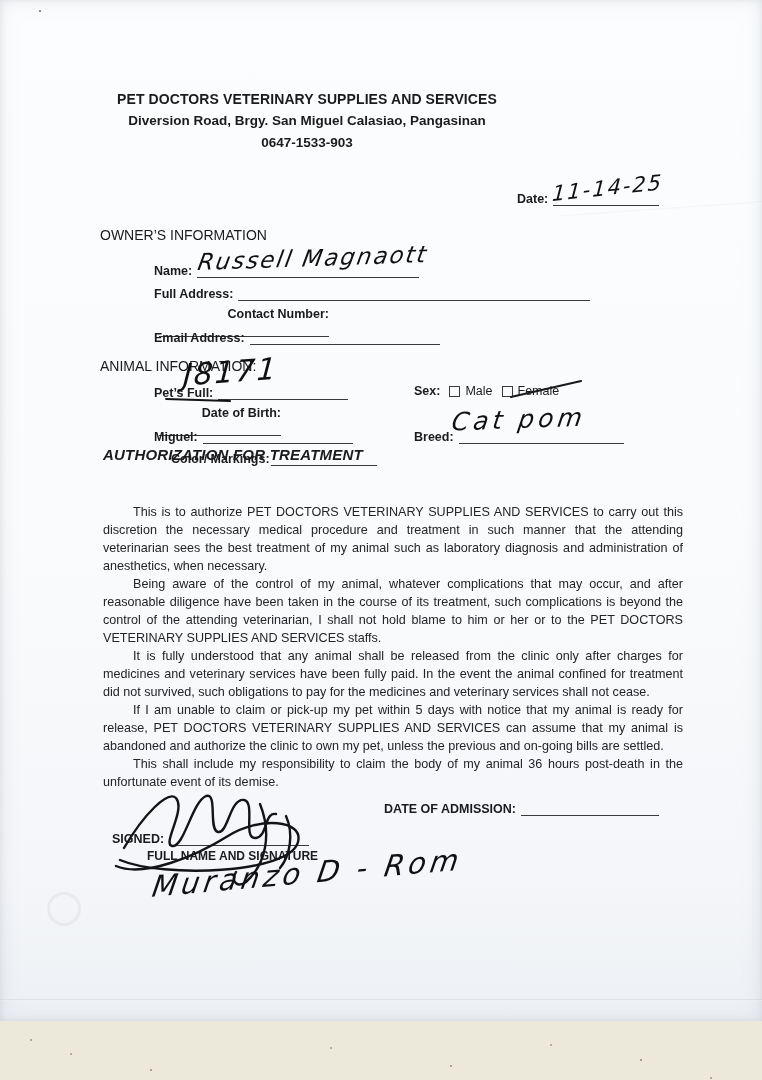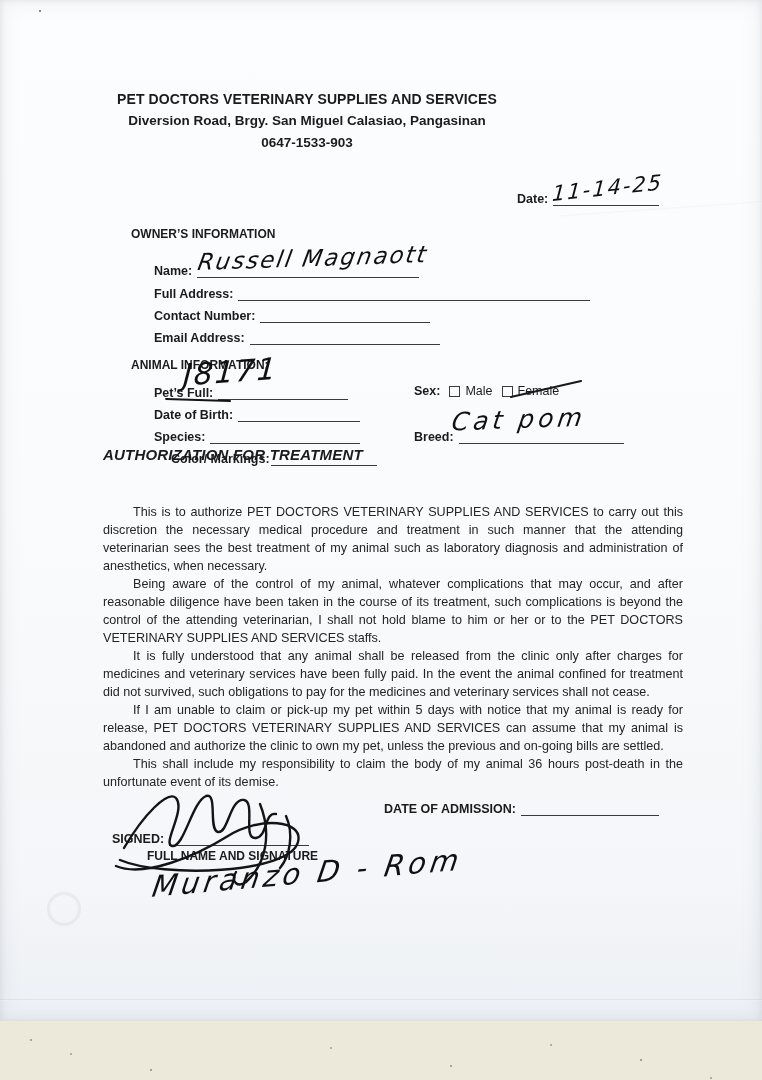--- a/index.html
+++ b/index.html
@@ -27,21 +27,21 @@
   .dot{position:absolute;left:39px;top:10px;width:2px;height:2px;background:#8a8a8a;}
 
   .hdr{position:absolute;left:0;top:88px;width:614px;text-align:center;font-weight:bold;line-height:22px;}
   .hdr .l1{font-size:14px;letter-spacing:.1px;}
   .hdr .l2,.hdr .l3{font-size:13.5px;}
 
   .lbl{font-weight:bold;font-size:12.5px;white-space:nowrap;}
   .row{position:absolute;display:flex;align-items:flex-end;padding-left:9px;}
   .line{display:inline-block;border-bottom:1.4px solid #3a3a3e;height:15px;margin-left:5px;}
 
-  .sec{position:absolute;font-weight:bold;font-size:12px;margin-left:31px;}
+  .sec{position:absolute;font-weight:normal;font-size:14px;}
 
   .title{position:absolute;left:103px;top:446px;width:580px;text-align:left;
     font-weight:bold;font-size:15px;letter-spacing:.2px;font-style:italic;}
 
   .bodytxt{position:absolute;left:103px;top:503px;width:580px;
     font-size:12.6px;line-height:18px;text-align:justify;color:#242428;}
   .bodytxt p{margin:0;text-indent:30px;}
 
   .hand{position:absolute;color:#101012;font-style:italic;
     font-family:"DejaVu Sans", cursive;white-space:nowrap;}
@@ -85,21 +85,21 @@
     <span class="lbl">Name:</span>
     <span class="line" style="width:222px;"></span>
   </div>
   <div class="hand hw-name">Russell Magnaott</div>
 
   <div class="row" style="left:145px;top:285px;">
     <span class="lbl">Full Address:</span>
     <span class="line" style="width:352px;"></span>
   </div>
 
-  <div class="row" style="left:145px;top:307px;">
+  <div class="row" style="left:145px;top:307px;flex-direction:column;">
     <span class="lbl">Contact Number:</span>
     <span class="line" style="width:170px;"></span>
   </div>
 
   <div class="row" style="left:145px;top:329px;">
     <span class="lbl">Email Address:</span>
     <span class="line" style="width:190px;"></span>
   </div>
 
   <div class="sec" style="left:100px;top:358px;">ANIMAL INFORMATION:</div>
@@ -113,27 +113,27 @@
 
   <div class="row" style="left:405px;top:384px;">
     <span class="lbl">Sex:</span>
     <span class="cb"></span>
     <span class="sexword">Male</span>
     <span class="cb"></span>
     <span class="sexword">Female</span>
   </div>
   <div class="strike"></div>
 
-  <div class="row" style="left:145px;top:406px;">
+  <div class="row" style="left:145px;top:406px;flex-direction:column;">
     <span class="lbl">Date of Birth:</span>
     <span class="line" style="width:122px;"></span>
   </div>
 
   <div class="row" style="left:145px;top:428px;">
-    <span class="lbl">Species:</span>
+    <span class="lbl">Miguel:</span>
     <span class="line" style="width:150px;"></span>
   </div>
 
   <div class="row" style="left:405px;top:428px;">
     <span class="lbl">Breed:</span>
     <span class="line" style="width:165px;"></span>
   </div>
   <div class="hand hw-breed">Cat pom</div>
 
   <div class="row" style="left:162px;top:450px;">

